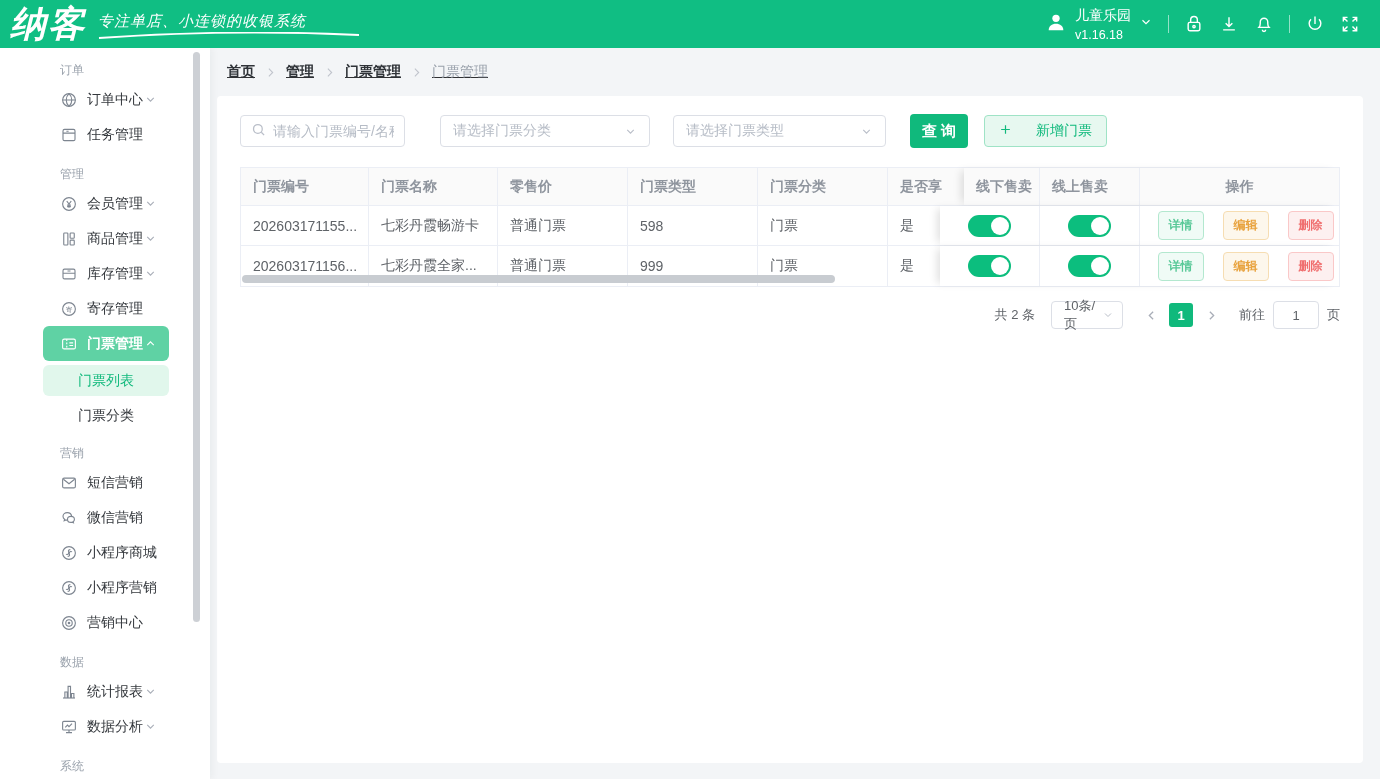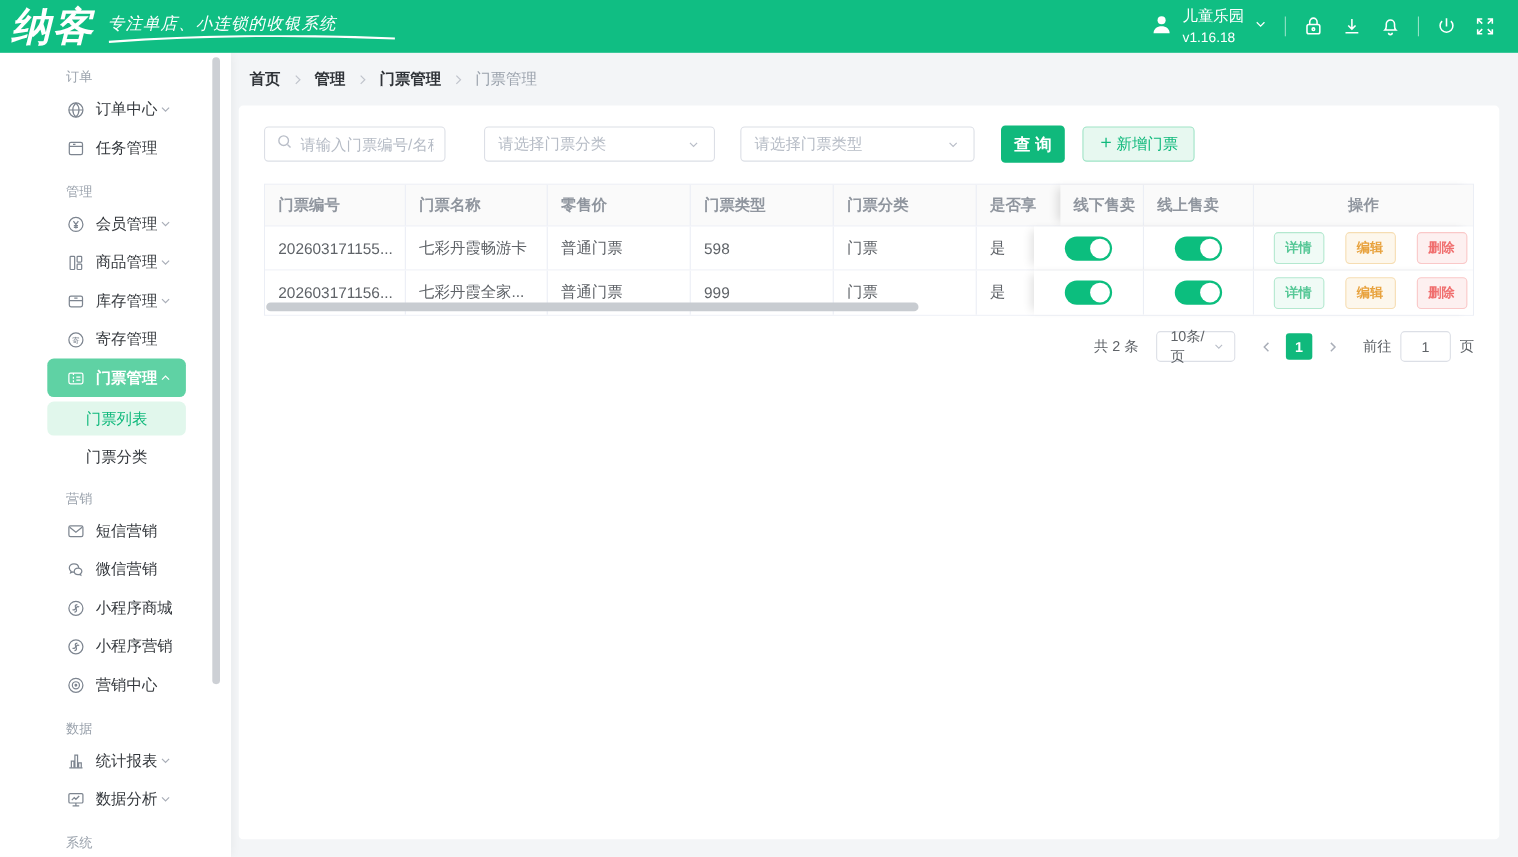--- a/index.html
+++ b/index.html
@@ -33,39 +33,39 @@
   .sb-item .ico { width:18px; height:18px; margin-right:9px; color:#7d8590; display:flex; align-items:center; }
   .sb-item .chev { margin-left:auto; color:#a9aeb8; display:flex; }
   .sb-item.active { background:#5fd2a4; color:#fff; font-weight:bold; }
   .sb-item.active .ico, .sb-item.active .chev { color:#fff; }
   .sb-sub { height:31px; margin:4px 41px 4px 25px; border-radius:6px; display:flex; align-items:center;
             padding-left:35px; font-size:14px; color:#34383d; cursor:pointer; }
   .sb-sub.active { background:#e1f7ec; color:#10b97c; }
   .v-scrollbar { position:absolute; top:4px; right:10px; width:7px; height:570px; background:#cdd0d5; border-radius:4px; cursor:pointer; }
 
   
-  .main { position:absolute; left:210px; top:48px; right:0; bottom:0; }
+  .main { position:absolute; left:210px; top:48px; right:0; bottom:0;text-decoration:underline; }
   .breadcrumb { height:48px; display:flex; align-items:center; padding-left:17px; font-size:14px; gap:9px; }
   .bc-item { font-weight:bold; color:#2f3338; cursor:pointer; }
   .bc-item.last { color:#9aa2ac; font-weight:normal; cursor:default; }
   .bc-sep { color:#c0c4cc; display:flex; }
 
   .card { position:absolute; left:7px; right:17px; top:48px; bottom:16px; background:#fff; border-radius:4px; padding:18px 23px; }
 
   
   .filter-row { display:flex; align-items:center; }
   .search-box { width:165px; height:32px; border:1px solid #dcdfe6; border-radius:4px; display:flex; align-items:center; padding:0 10px; gap:7px; background:#fff; }
   .search-box input { border:none; outline:none; width:100%; font-size:14px; color:#303133; font-family:inherit; }
   .search-box input::placeholder { color:#b6bcc6; }
   .select-box { height:32px; border:1px solid #dcdfe6; border-radius:4px; display:flex; align-items:center; padding:0 12px; color:#b6bcc6; font-size:14px; cursor:pointer; background:#fff; }
   .sel-cat { width:210px; margin-left:35px; }
   .sel-type { width:213px; margin-left:23px; }
   .select-box .chev { margin-left:auto; color:#b9bec8; display:flex; }
   .btn-query { margin-left:24px; width:58px; height:34px; background:#10b97c; border:none; border-radius:4px; color:#fff; font-size:15px; font-family:inherit; font-weight:bold; cursor:pointer; }
-  .btn-add { margin-left:16px; height:32px; padding:0 14px; background:#e7f8f0; border:1px solid #9fe3c6; border-radius:4px; color:#10b97c; font-size:14px; font-family:inherit; display:flex; align-items:center; gap:3px; cursor:pointer; }
+  .btn-add { margin-left:16px; height:32px; padding:0 14px; background:#e7f8f0; border:1px solid #9fe3c6; border-radius:4px; color:#10b97c; font-size:14px; font-family:inherit; display:flex; align-items:center; gap:24px; cursor:pointer; }
 
   
   .table { margin-top:19px; position:relative; border:1px solid #ebeef5; }
   .t-row { display:flex; height:40px; background:#fff; border-bottom:1px solid #ebeef5; }
   .t-row:last-of-type { border-bottom:none; }
   .t-head { height:38px; background:#fafafa; color:#8f959e; font-weight:bold; }
   .t-cell { display:flex; align-items:center; padding-left:12px; font-size:14px; color:#5f6368; border-right:1px solid #ebeef5; overflow:hidden; white-space:nowrap; }
   .t-head .t-cell { color:#8f959e;text-align:center; }
   .t-flag { flex:1; border-right:none; }
   .fixed-group { display:flex; background:inherit; box-shadow:-6px 0 8px -3px rgba(0,0,0,.12); position:relative; }

